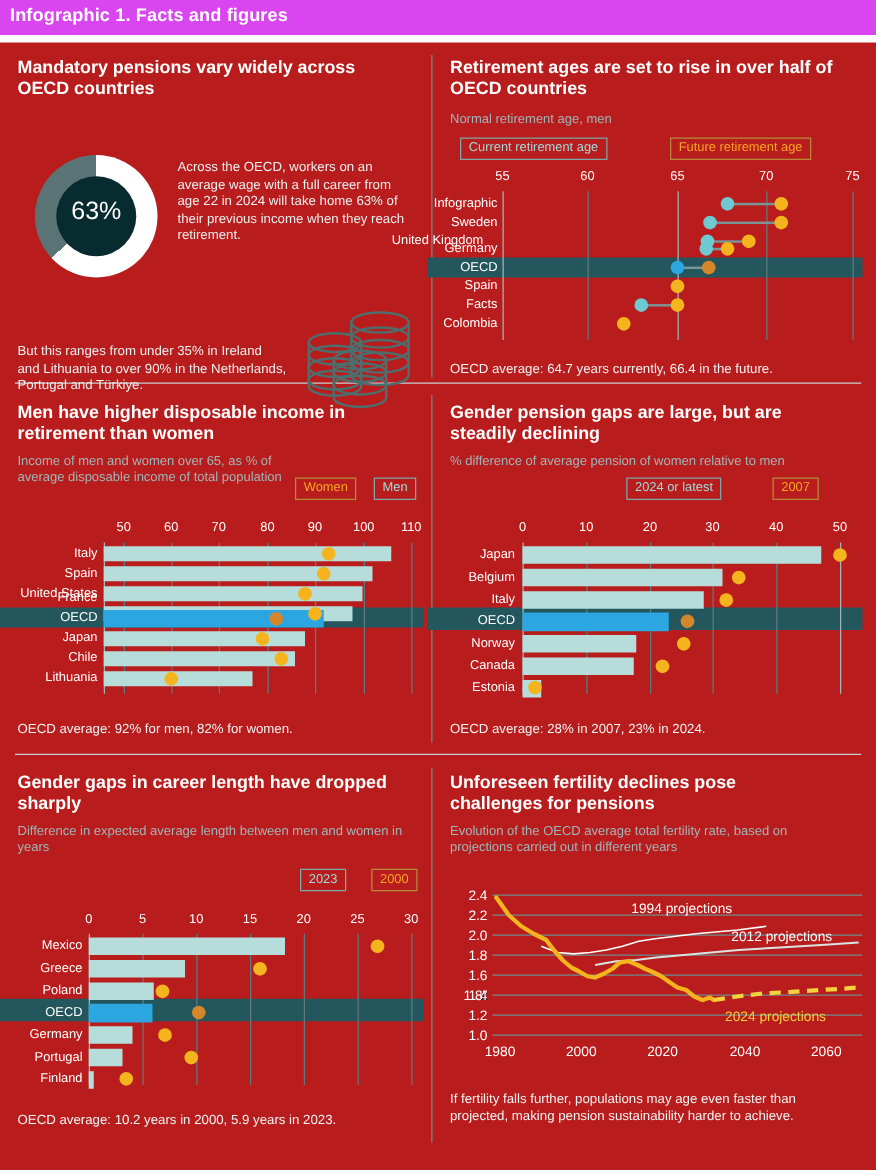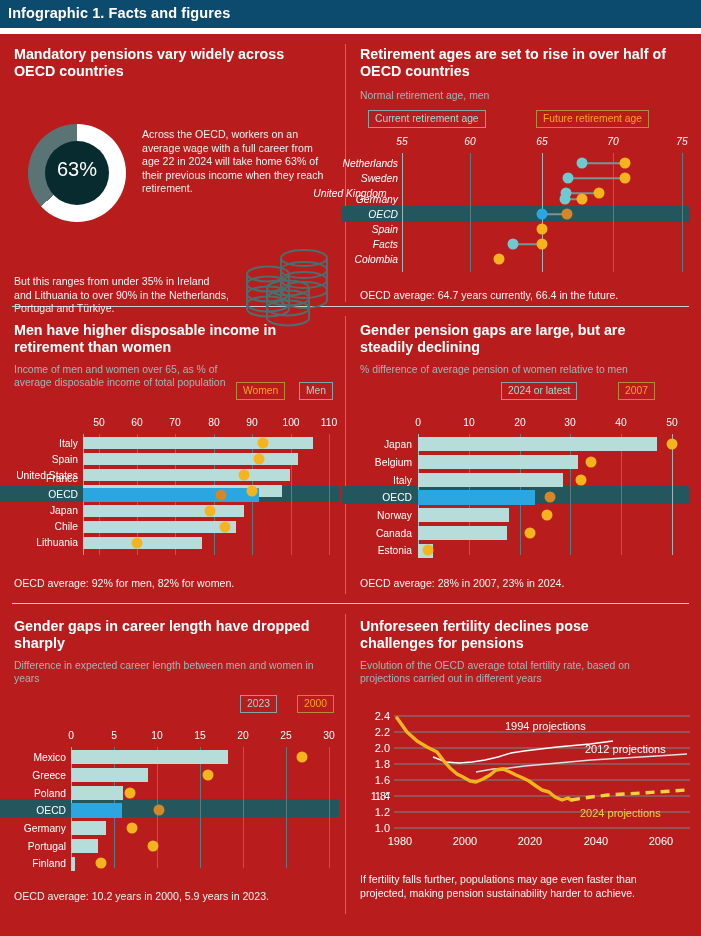--- a/index.html
+++ b/index.html
@@ -1,21 +1,21 @@
 <!DOCTYPE html>
 <html><head>
 <meta charset="utf-8">
 <style>
   html,body{margin:0;padding:0;background:#ffffff;}
   body{width:701px;height:936px;font-family:"Liberation Sans",sans-serif;
        -webkit-font-smoothing:antialiased;}
   .page{position:relative;width:701px;height:936px;background:#ffffff;overflow:hidden;}
 
   
-  .hdr{position:absolute;left:0;top:0;width:701px;height:28px;background:#0c4a6e;}
+  .hdr{position:absolute;left:0;top:0;width:701px;height:28px;background:#d946ef;}
   .hdr-title{position:absolute;left:8px;top:5px;font-size:14.5px;font-weight:bold;color:#ffffff;
              letter-spacing:.1px;}
 
   
   .board{position:absolute;left:0;top:34px;width:701px;height:902px;background:#b91c1c;}
 
   .hdiv{position:absolute;left:12px;width:677px;height:1px;background:#c6cfd1;}
   .vdiv{position:absolute;width:1px;background:#6d8a8c;}
 
   .panel{position:absolute;}
@@ -108,37 +108,37 @@
       <div class="ptitle" style="width:318px;">Retirement ages are set to rise in over half of OECD countries</div>
       <div class="psub" style="position:absolute;left:0;top:43px;width:318px;">Normal retirement age, men</div>
 
       <div style="position:absolute;left:8px;top:62px;">
         <span class="chip teal">Current retirement age</span>
       </div>
       <div style="position:absolute;left:176px;top:62px;">
         <span class="chip amber">Future retirement age</span>
       </div>
 
-      <div class="chart" style="left:0;top:90px;width:330px;height:140px;font-style:italic;">
+      <div class="chart" style="left:0;top:90px;width:330px;height:140px;">
 
         <div class="axlab" style="left:42px;top:0;">55</div>
         <div class="axlab" style="left:110px;top:0;">60</div>
         <div class="axlab" style="left:182px;top:0;">65</div>
         <div class="axlab" style="left:253px;top:0;">70</div>
         <div class="axlab" style="left:322px;top:0;">75</div>
 
         <div class="rowhl" style="left:-18px;top:70px;width:348px;height:16px;"></div>
 
         <div class="grid strong" style="left:42px;top:17px;height:119px;"></div>
         <div class="grid" style="left:110px;top:17px;height:119px;"></div>
         <div class="grid strong" style="left:182px;top:17px;height:119px;"></div>
         <div class="grid" style="left:253px;top:17px;height:119px;"></div>
         <div class="grid" style="left:322px;top:17px;height:119px;"></div>
 
-        <div class="catlab" style="left:-58px;width:96px;top:27px;">Netherlands</div>
+        <div class="catlab" style="left:-58px;width:96px;top:27px;">Infographic</div>
         <div class="catlab" style="left:-58px;width:96px;top:42px;">Sweden</div>
         <div class="catlab" style="left:-58px;width:96px;top:57px;text-align:center;">United Kingdom</div>
         <div class="catlab" style="left:-58px;width:96px;top:63px;top:63px;">Germany</div>
         <div class="catlab" style="left:-58px;width:96px;top:78px;">OECD</div>
         <div class="catlab" style="left:-58px;width:96px;top:93px;">Spain</div>
         <div class="catlab" style="left:-58px;width:96px;top:108px;">Facts</div>
         <div class="catlab" style="left:-58px;width:96px;top:123px;text-align:right;">Colombia</div>
 
         <div class="conn" style="left:222px;top:27px;width:43px;"></div>
         <div class="dot cyan" style="left:222px;top:27px;"></div>
@@ -287,21 +287,21 @@
         <div class="dot" style="left:187px;top:98px;"></div>
         <div class="dot" style="left:170px;top:116px;"></div>
         <div class="dot" style="left:68px;top:133px;"></div>
       </div>
 
       <div class="pfoot" style="position:absolute;left:0;top:255px;">OECD average: 28% in 2007, 23% in 2024.</div>
     </div>
 
     <div class="panel" style="left:14px;top:584px;width:325px;height:290px;">
       <div class="ptitle" style="width:300px;">Gender gaps in career length have dropped sharply</div>
-      <div class="psub" style="position:absolute;left:0;top:41px;width:318px;">Difference in expected career length between men and women in years</div>
+      <div class="psub" style="position:absolute;left:0;top:41px;width:318px;">Difference in expected average length between men and women in years</div>
 
       <div style="position:absolute;left:226px;top:75px;">
         <span class="chip teal">2023</span>
       </div>
       <div style="position:absolute;left:283px;top:75px;">
         <span class="chip amber">2000</span>
       </div>
 
       <div class="chart" style="left:0;top:112px;width:325px;height:140px;">
 

